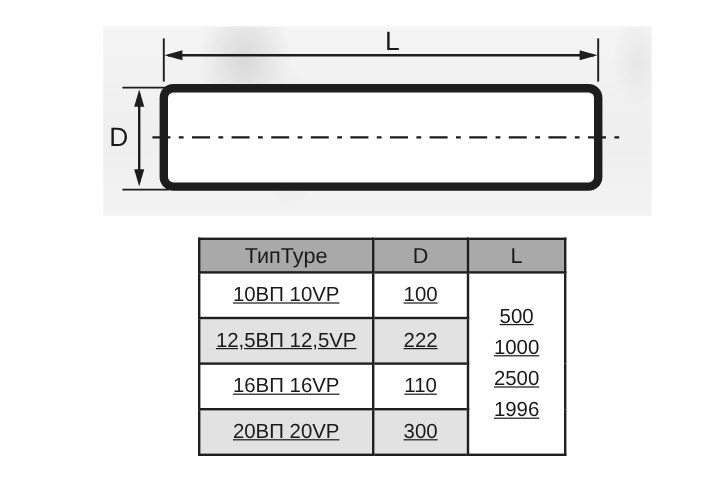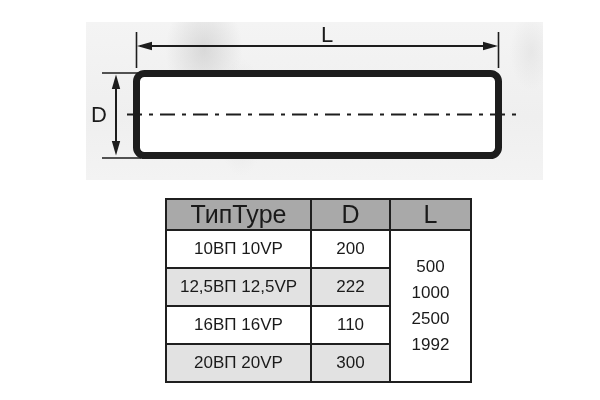--- a/index.html
+++ b/index.html
@@ -42,26 +42,27 @@
   table.spec th, table.spec td {
     border: 2px solid #1f1f1f;
     text-align: center;
     vertical-align: middle;
     padding: 0;
     background: #ffffff;
   }
   table.spec th {
     background: #a9a9a9;
     font-weight: 400;
-    font-size: 25px;
+    font-size: 18px;
     height: 26px;
   }
   table.spec td {
     font-size: 17px;
     height: 36px;
+    text-decoration: underline;
   }
   col.c-type { width: 145px; }
   col.c-d    { width: 79px; }
   col.c-l    { width: 81px; }
   tr.alt td.shade { background: #e2e2e2; }
   td.l-cell { background: #ffffff; font-size: 18px; }
   td.l-cell div { line-height: 26px; }
 </style>
 </head>
 <body>
@@ -104,26 +105,26 @@
     <thead>
       <tr>
         <th>ТипType</th>
         <th>D</th>
         <th>L</th>
       </tr>
     </thead>
     <tbody>
       <tr>
         <td class="shade">10ВП 10VP</td>
-        <td class="shade">200</td>
+        <td class="shade">100</td>
         <td class="l-cell" rowspan="4">
           <div>500</div>
           <div>1000</div>
           <div>2500</div>
-          <div>1992</div>
+          <div>1996</div>
         </td>
       </tr>
       <tr class="alt">
         <td class="shade">12,5ВП 12,5VP</td>
         <td class="shade">222</td>
       </tr>
       <tr>
         <td class="shade">16ВП 16VP</td>
         <td class="shade">110</td>
       </tr>

